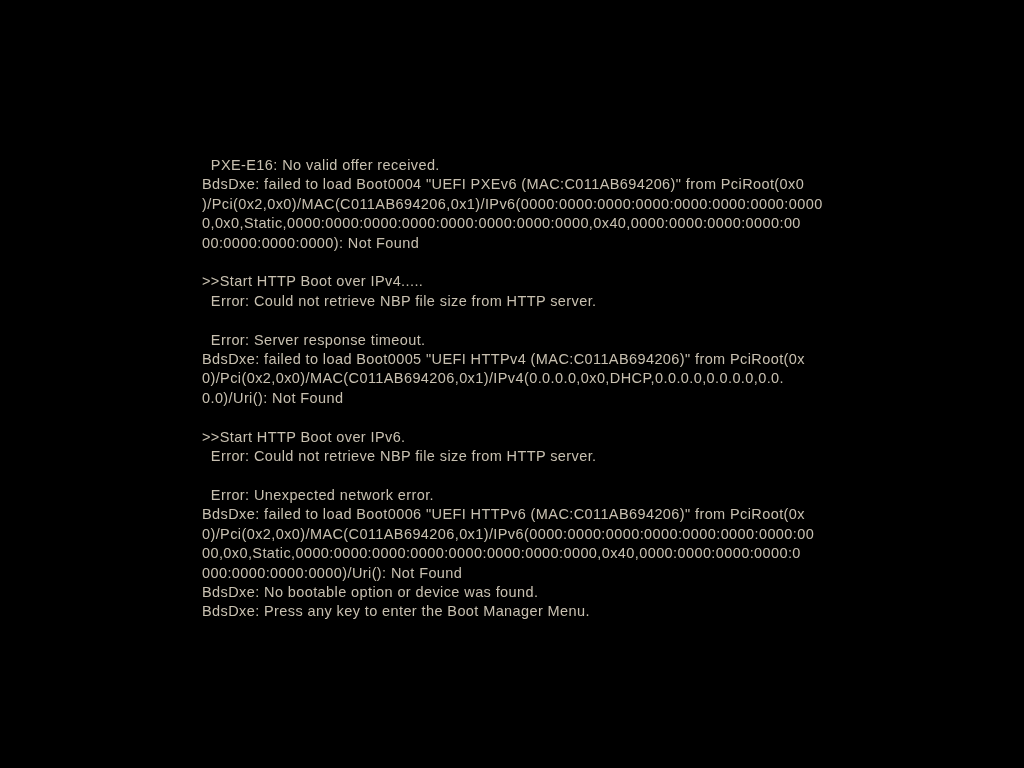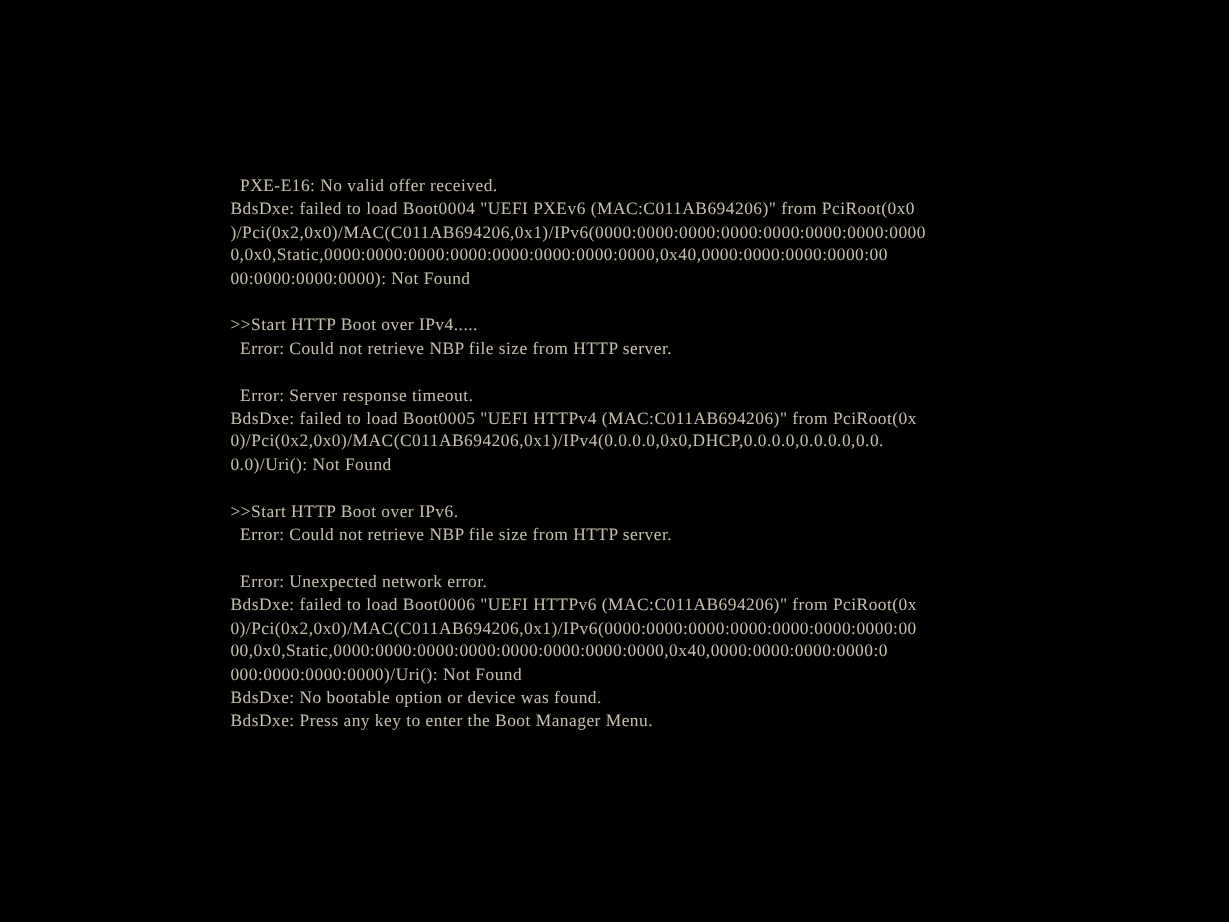--- a/index.html
+++ b/index.html
@@ -24,23 +24,23 @@
     font-family: "DejaVu Sans Mono", "Liberation Mono", monospace;
     font-size: 14.5px;
     line-height: 19.4px;
     letter-spacing: 0.4px;
   }
   #console-text {
     position: absolute;
     left: 190px;
     top: 144px;
     white-space: pre;
-    margin: 2px;
+    margin: 12px;
     padding: 0;
-    font-family: Liberation Serif, serif;
+    font-family: Liberation Sans, sans-serif;
     font-size: inherit;
     line-height: inherit;
     letter-spacing: inherit;
     color: inherit;
   }
 </style>
 </head>
 <body>
 
 <div id="console">

